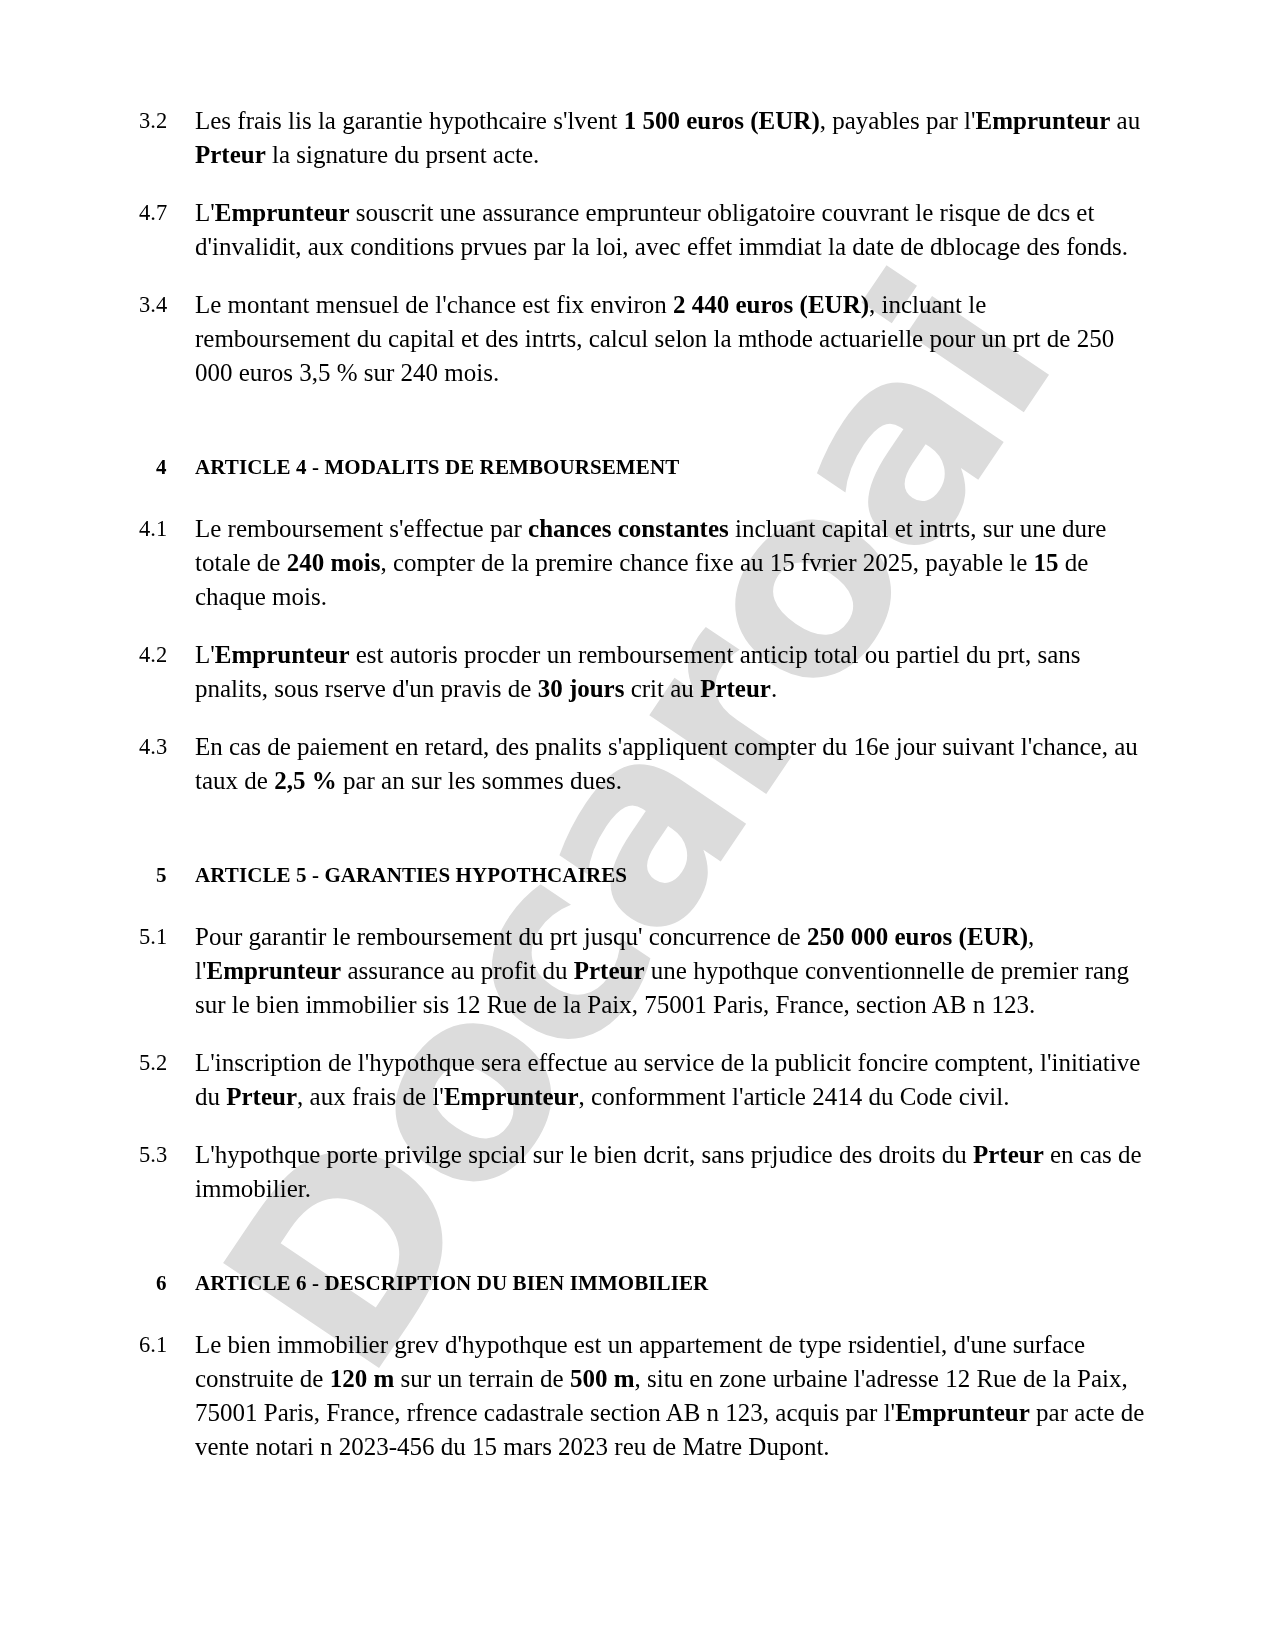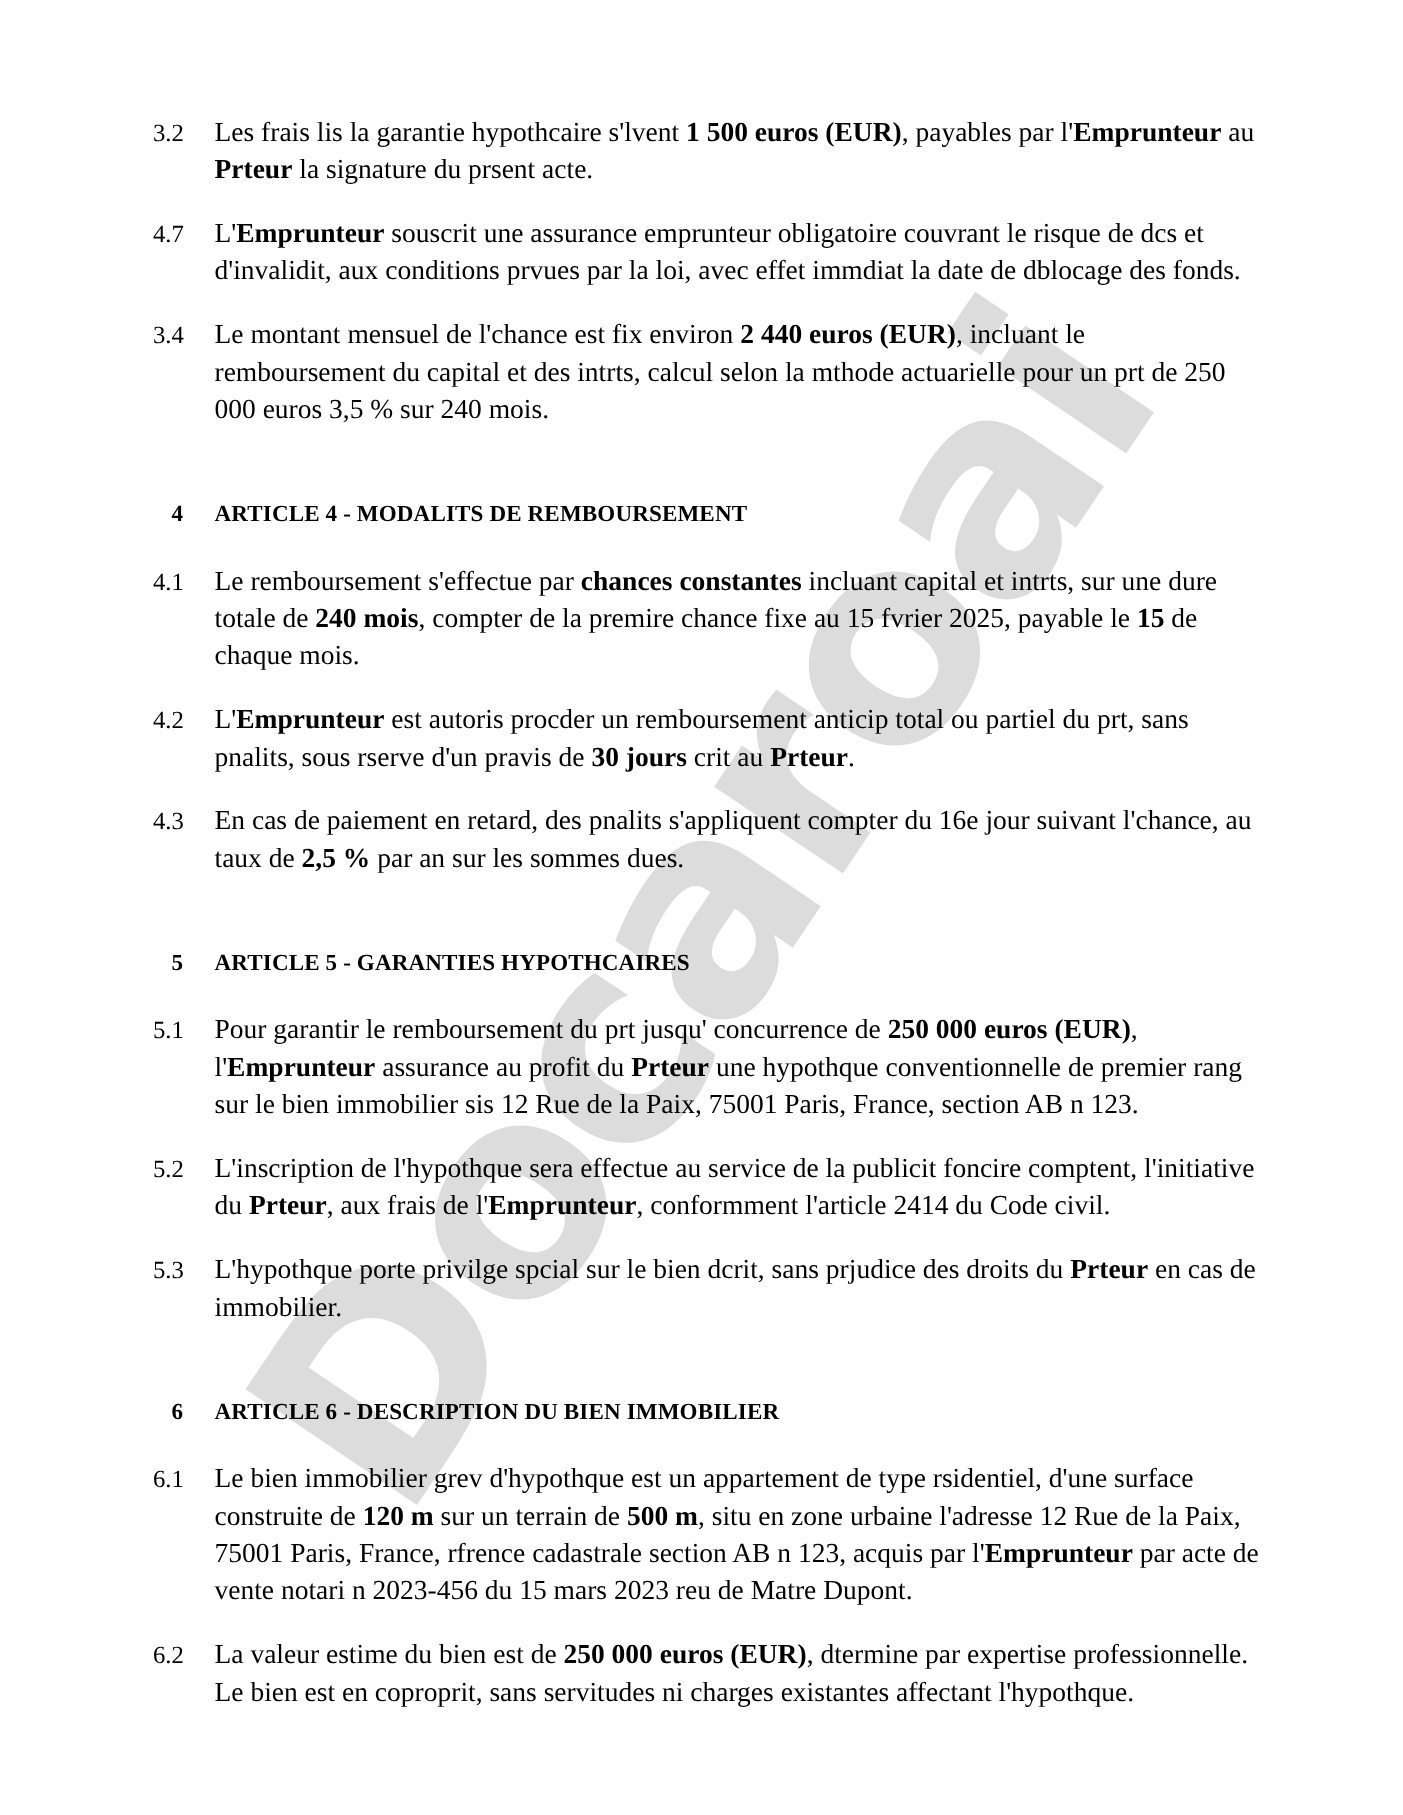--- a/index.html
+++ b/index.html
@@ -161,19 +161,15 @@
         <div class="clause-body"><span>L'hypothque porte privilge spcial sur le bien dcrit, sans prjudice des droits du </span><b>Prteur</b><span> en cas de immobilier.</span></div>
       </div>
       <div class="heading">
         <div class="heading-num">6</div>
         <div class="heading-text">ARTICLE 6 - DESCRIPTION DU BIEN IMMOBILIER</div>
       </div>
       <div class="clause">
         <div class="clause-num">6.1</div>
         <div class="clause-body"><span>Le bien immobilier grev d'hypothque est un appartement de type rsidentiel, d'une surface construite de </span><b>120 m</b><span> sur un terrain de </span><b>500 m</b><span>, situ en zone urbaine  l'adresse 12 Rue de la Paix, 75001 Paris, France, rfrence cadastrale section AB n 123, acquis par l'</span><b>Emprunteur</b><span> par acte de vente notari n 2023-456 du 15 mars 2023 reu de Matre Dupont.</span></div>
       </div>
-      <div class="clause">
-        <div class="clause-num">6.2</div>
-        <div class="clause-body"><span>La valeur estime du bien est de </span><b>250 000 euros (EUR)</b><span>, dtermine par expertise professionnelle. Le bien est en coproprit, sans servitudes ni charges existantes affectant l'hypothque.</span></div>
-      </div>
     </div>
 
 </div>
 
 </body></html>

